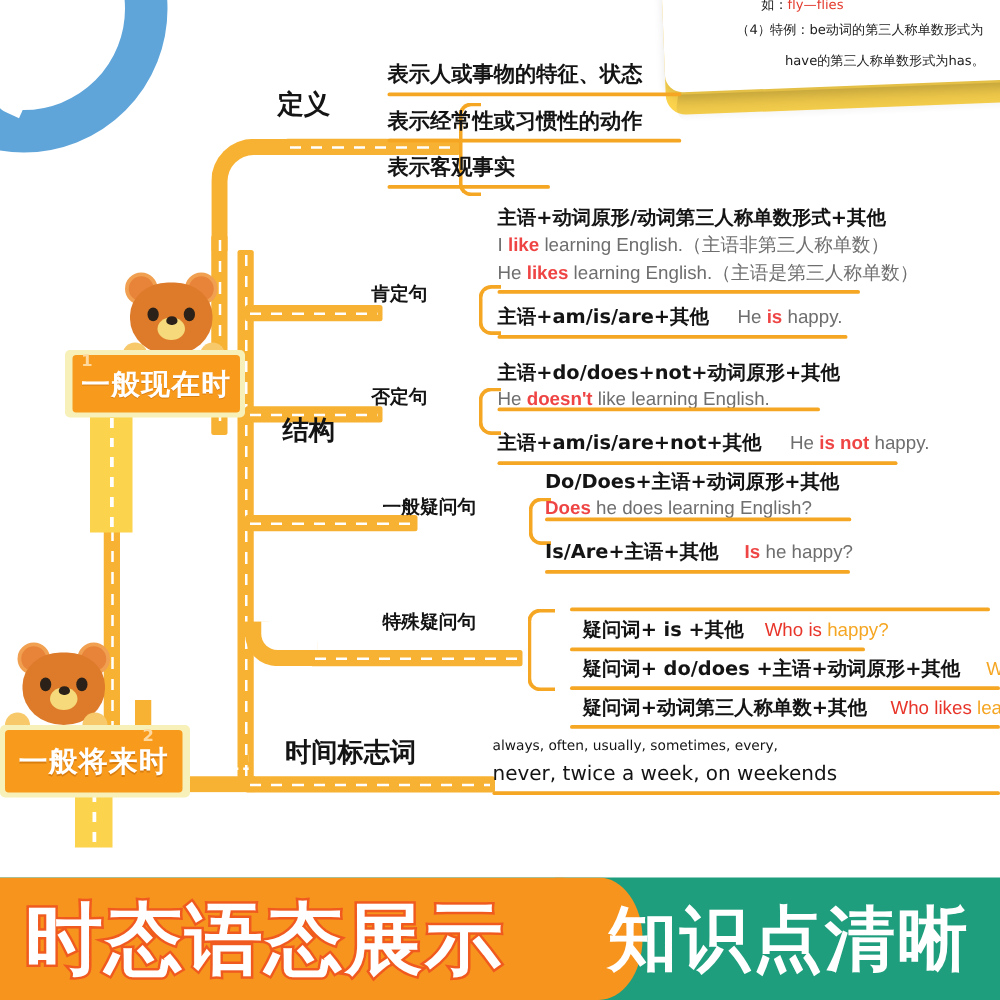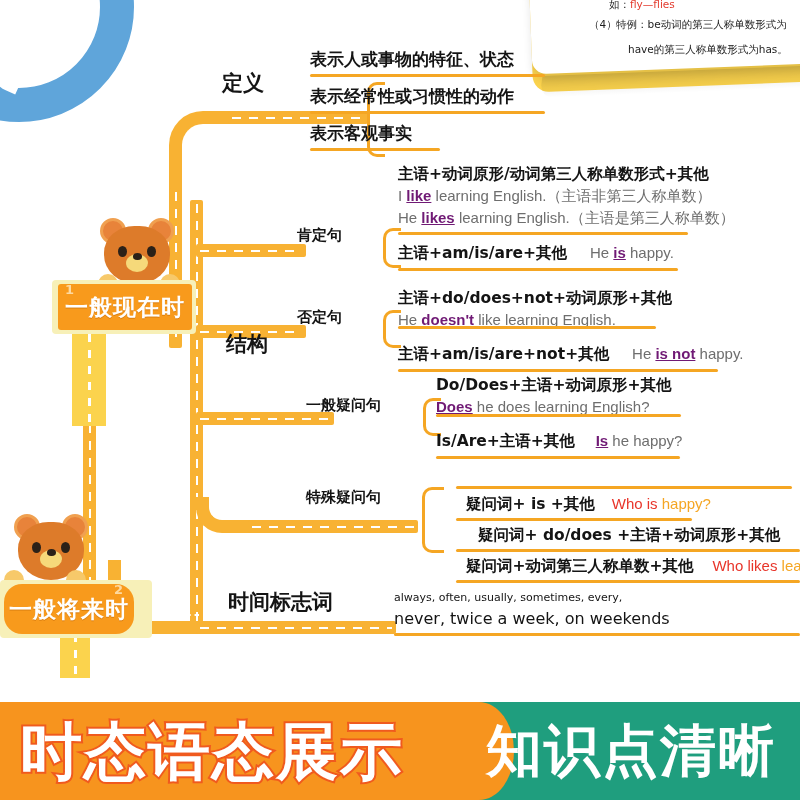--- a/index.html
+++ b/index.html
@@ -43,21 +43,21 @@
   .elbow .dash{position:absolute;inset:5.5px;border:2px dashed #fff;box-sizing:border-box;}
 
   
   .bracket{position:absolute;border:3px solid #f5a623;box-sizing:border-box;
     background:transparent;}
 
   
   .row{position:absolute;white-space:nowrap;}
   .row .zh{font-family:"DejaVu Sans",sans-serif;font-weight:bold;color:#141414;}
   .row .en{font-family:"Liberation Sans",sans-serif;color:#6e6e6e;}
-  .row .red{color:#701a75;font-weight:bold;text-decoration:underline;}
+  .row .red{color:#ef4444;font-weight:bold;}
   .row .org{color:#f5a623;}
   .row .org-red{color:#e8352a;}
 
   .node-label{position:absolute;font-family:"DejaVu Sans",sans-serif;
     font-weight:bold;color:#141414;white-space:nowrap;}
 
   
   .ubar{position:absolute;height:3px;background:#f5a623;border-radius:2px;}
 
   
@@ -249,21 +249,21 @@
   <div class="ubar" style="left:456px;top:486px;width:336px;"></div>
 
   <div class="row" style="left:466px;top:494px;">
     <span class="zh" style="font-size:15.5px;">疑问词+ is +其他</span>
     <span style="display:inline-block;width:8px;"></span>
     <span class="org-red" style="font-size:15px;">Who is</span><span class="org" style="font-size:15px;"> happy?</span>
   </div>
   <div class="ubar" style="left:456px;top:518px;width:236px;"></div>
 
   <div class="row" style="left:466px;top:525px;">
-    <span class="zh" style="font-size:15.5px;margin-left:12px;">疑问词+ do/does +主语+动词原形+其他</span>
+    <span class="zh" style="font-size:15.5px;">疑问词+ do/does +主语+动词原形+其他</span>
     <span style="display:inline-block;width:12px;"></span>
     <span class="org" style="font-size:15px;">What</span>
   </div>
   <div class="ubar" style="left:456px;top:549px;width:344px;"></div>
 
   <div class="row" style="left:466px;top:556px;">
     <span class="zh" style="font-size:15.5px;">疑问词+动词第三人称单数+其他</span>
     <span style="display:inline-block;width:10px;"></span>
     <span class="org-red" style="font-size:15px;">Who likes</span><span class="org" style="font-size:15px;"> lea</span>
   </div>
@@ -312,21 +312,21 @@
       <div class="bear-head" style="left:2px;top:8px;width:66px;height:58px;"></div>
       <div class="bear-eye" style="left:16px;top:28px;width:9px;height:11px;"></div>
       <div class="bear-eye" style="left:45px;top:28px;width:9px;height:11px;"></div>
       <div class="bear-muzzle" style="left:24px;top:36px;width:22px;height:18px;"></div>
       <div class="bear-nose" style="left:31px;top:35px;width:9px;height:7px;"></div>
     </div>
     <div class="bear-paw" style="left:4px;top:56px;width:20px;height:20px;"></div>
     <div class="bear-paw" style="left:66px;top:56px;width:20px;height:20px;"></div>
 
     <div class="sign-plate" style="left:0px;top:66px;width:152px;height:58px;"></div>
-    <div class="sign-inner" style="left:4px;top:70px;width:130px;height:50px;border-radius:18px;">
+    <div class="sign-inner" style="left:4px;top:70px;width:142px;height:50px;">
       <span class="sign-text" style="font-size:23px;">一般将来时</span>
     </div>
     <div class="sign-num" style="left:114px;top:68px;">2</div>
   </div>
 
   <div class="banner">
     <div class="banner-orange"></div>
     <div class="banner-t1">时态语态展示</div>
     <div class="banner-t2">知识点清晰</div>
   </div>

